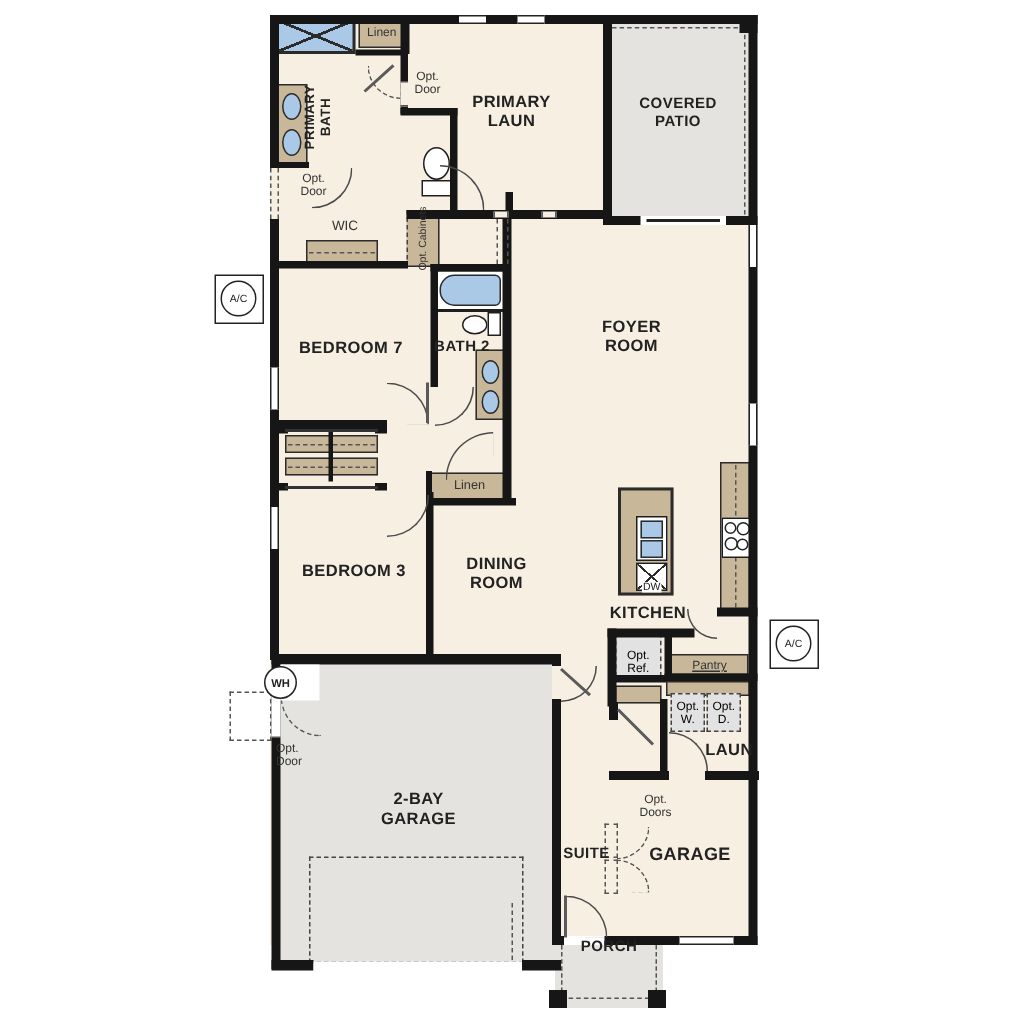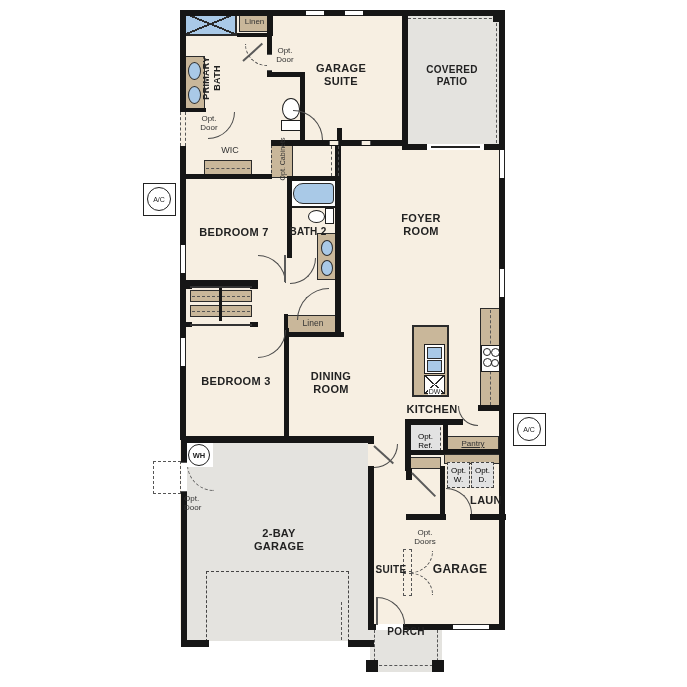--- a/index.html
+++ b/index.html
@@ -200,21 +200,21 @@
   <div class="darc bl" style="left:187px;top:464px;width:27px;height:27px;"></div>
   <div class="darc br" style="left:411px;top:551px;width:22px;height:22px;"></div>
   <div class="darc tr" style="left:411px;top:573px;width:22px;height:22px;"></div>
   <div class="abs" style="left:403px;top:549px;width:9px;height:23px;border:1.2px dashed #555;box-sizing:border-box;background:#f7efe2;"></div>
   <div class="abs" style="left:403px;top:573px;width:9px;height:23px;border:1.2px dashed #555;box-sizing:border-box;background:#f7efe2;"></div>
   <div class="darc bl" style="left:245px;top:44px;width:22px;height:22px;"></div>
 
   <div class="wall" style="left:366px;top:660px;width:12px;height:12px;"></div>
   <div class="wall" style="left:432px;top:660px;width:12px;height:12px;"></div>
 
-  <div class="lbl" style="left:308px;top:62px;width:66px;font-size:11px;">GARAGE SUITE</div>
+  <div class="lbl" style="left:308px;top:62px;width:66px;font-size:11px;">PRIMARY LAUN</div>
   <div class="lbl" style="left:418px;top:64px;width:68px;font-size:10px;">COVERED PATIO</div>
   <div class="lbl rot" style="left:182px;top:63px;width:60px;height:30px;font-size:9px;">PRIMARY BATH</div>
   <div class="sm" style="left:210px;top:145px;width:40px;font-size:9px;">WIC</div>
   <div class="sm" style="left:239px;top:17px;width:31px;font-size:8px;">Linen</div>
   <div class="lbl" style="left:390px;top:212px;width:62px;font-size:11px;">FOYER ROOM</div>
   <div class="lbl" style="left:192px;top:226px;width:84px;font-size:11px;">BEDROOM 7</div>
   <div class="lbl" style="left:288px;top:226px;width:40px;font-size:10px;">BATH 2</div>
   <div class="sm" style="left:290px;top:319px;width:46px;font-size:8.5px;">Linen</div>
   <div class="lbl" style="left:194px;top:375px;width:84px;font-size:11px;">BEDROOM 3</div>
   <div class="lbl" style="left:298px;top:370px;width:66px;font-size:11px;">DINING ROOM</div>
@@ -223,33 +223,33 @@
   <div class="lbl" style="left:466px;top:494px;width:40px;font-size:11px;">LAUN</div>
   <div class="lbl" style="left:370px;top:564px;width:42px;font-size:10px;">SUITE</div>
   <div class="lbl" style="left:432px;top:562px;width:56px;font-size:12px;">GARAGE</div>
   <div class="lbl" style="left:246px;top:527px;width:66px;font-size:11px;">2-BAY GARAGE</div>
   <div class="lbl" style="left:380px;top:626px;width:52px;font-size:10px;">PORCH</div>
 
   <div class="sm" style="left:272px;top:46px;width:26px;">Opt. Door</div>
   <div class="sm" style="left:196px;top:114px;width:26px;">Opt. Door</div>
   <div class="sm" style="left:184px;top:494px;width:28px;text-align:left;">Opt. Door</div>
   <div class="sm rot" style="left:258px;top:147px;width:50px;height:24px;font-size:7px;">Opt. Cabinets</div>
-  <div class="sm" style="left:410px;top:528px;width:30px;">Opt. Doors</div>
+  <div class="sm" style="left:422px;top:528px;width:30px;">Opt. Doors</div>
 
   <div class="badge" style="left:143px;top:183px;width:33px;height:33px;">
     <div class="circ" style="left:3px;top:3px;width:24px;height:24px;">
       <span>A/C</span>
     </div>
   </div>
   <div class="badge" style="left:513px;top:413px;width:33px;height:33px;">
     <div class="circ" style="left:3px;top:3px;width:24px;height:24px;">
       <span>A/C</span>
     </div>
   </div>
   <div class="abs" style="left:187px;top:443px;width:26px;height:24px;background:#fff;"></div>
-  <div class="circlbl" style="left:188px;top:444px;width:22px;height:22px;">
+  <div class="circlbl" style="left:176px;top:444px;width:22px;height:22px;">
     <span>WH</span>
   </div>
   <div class="abs" style="left:424px;top:380px;width:21px;text-align:center;">
     <span style="font-size:7px;color:#222;background:#fff;padding:0 1px;">DW</span>
   </div>
 
 </div>
 
 </body></html>

